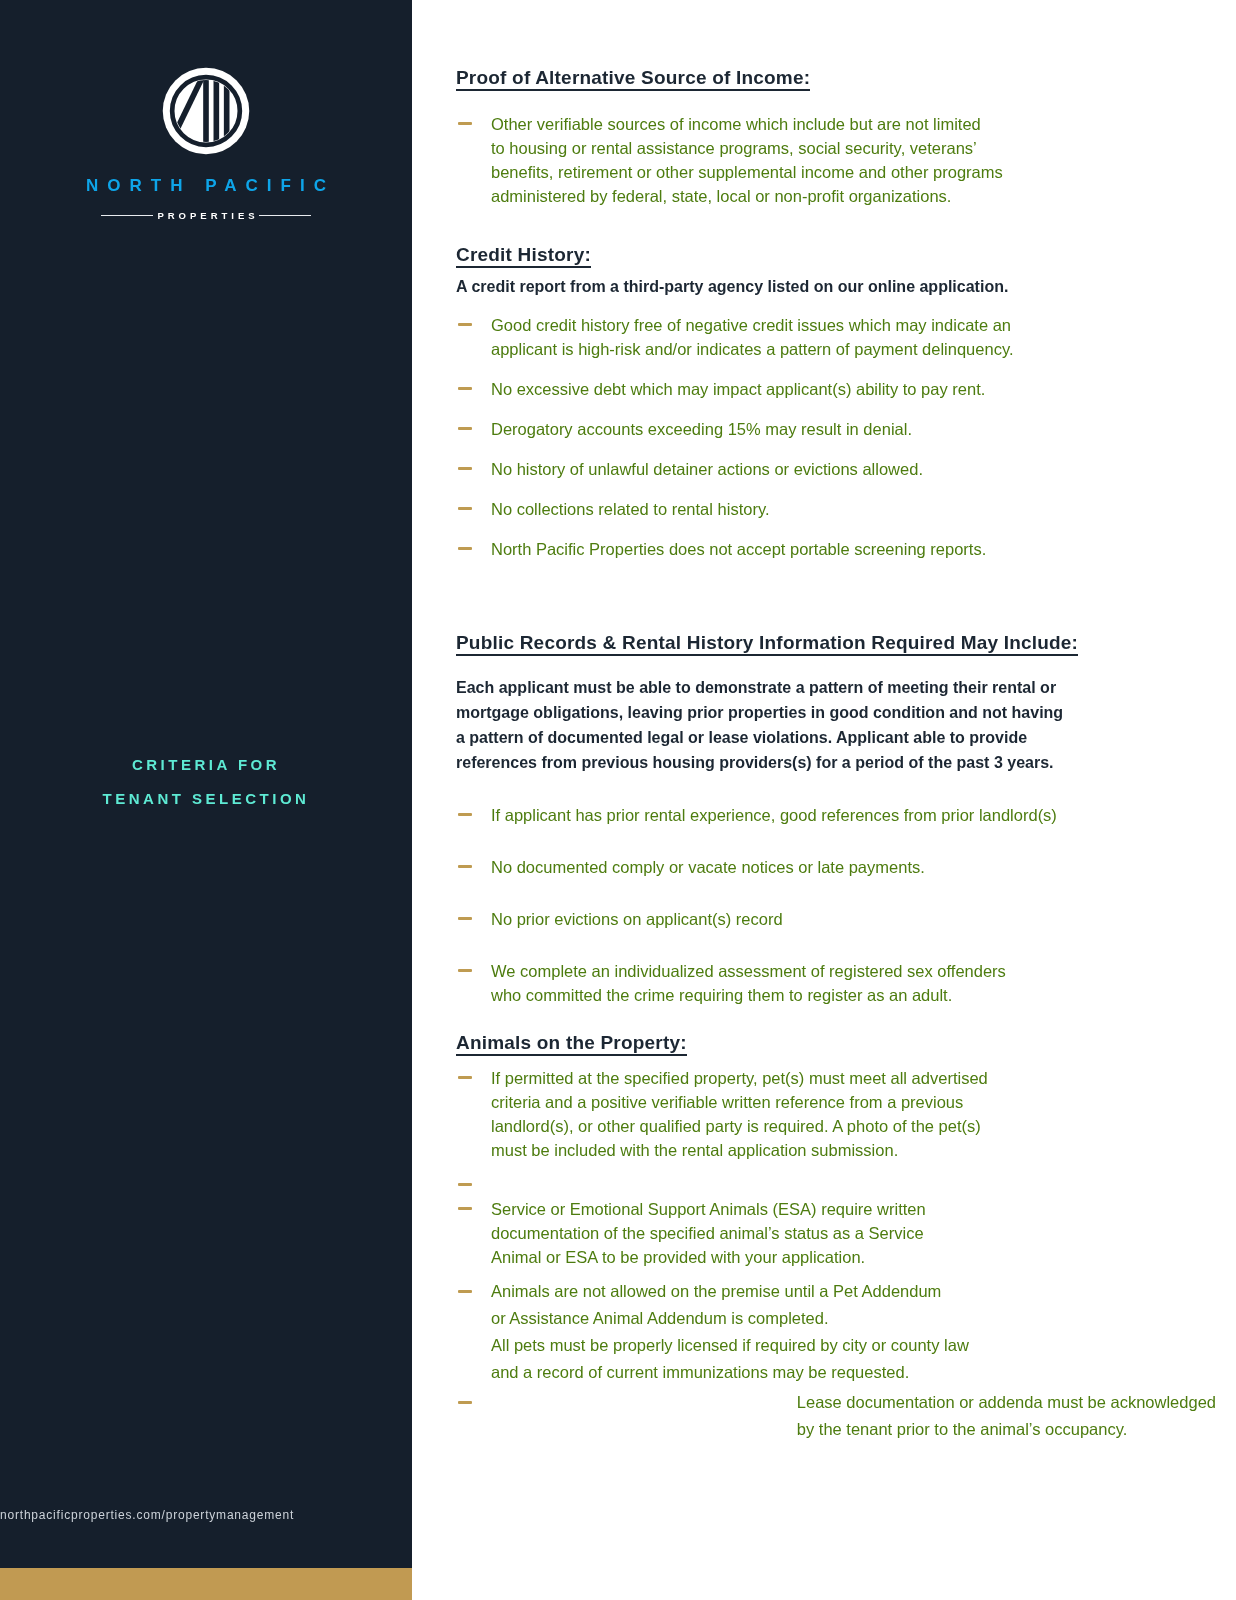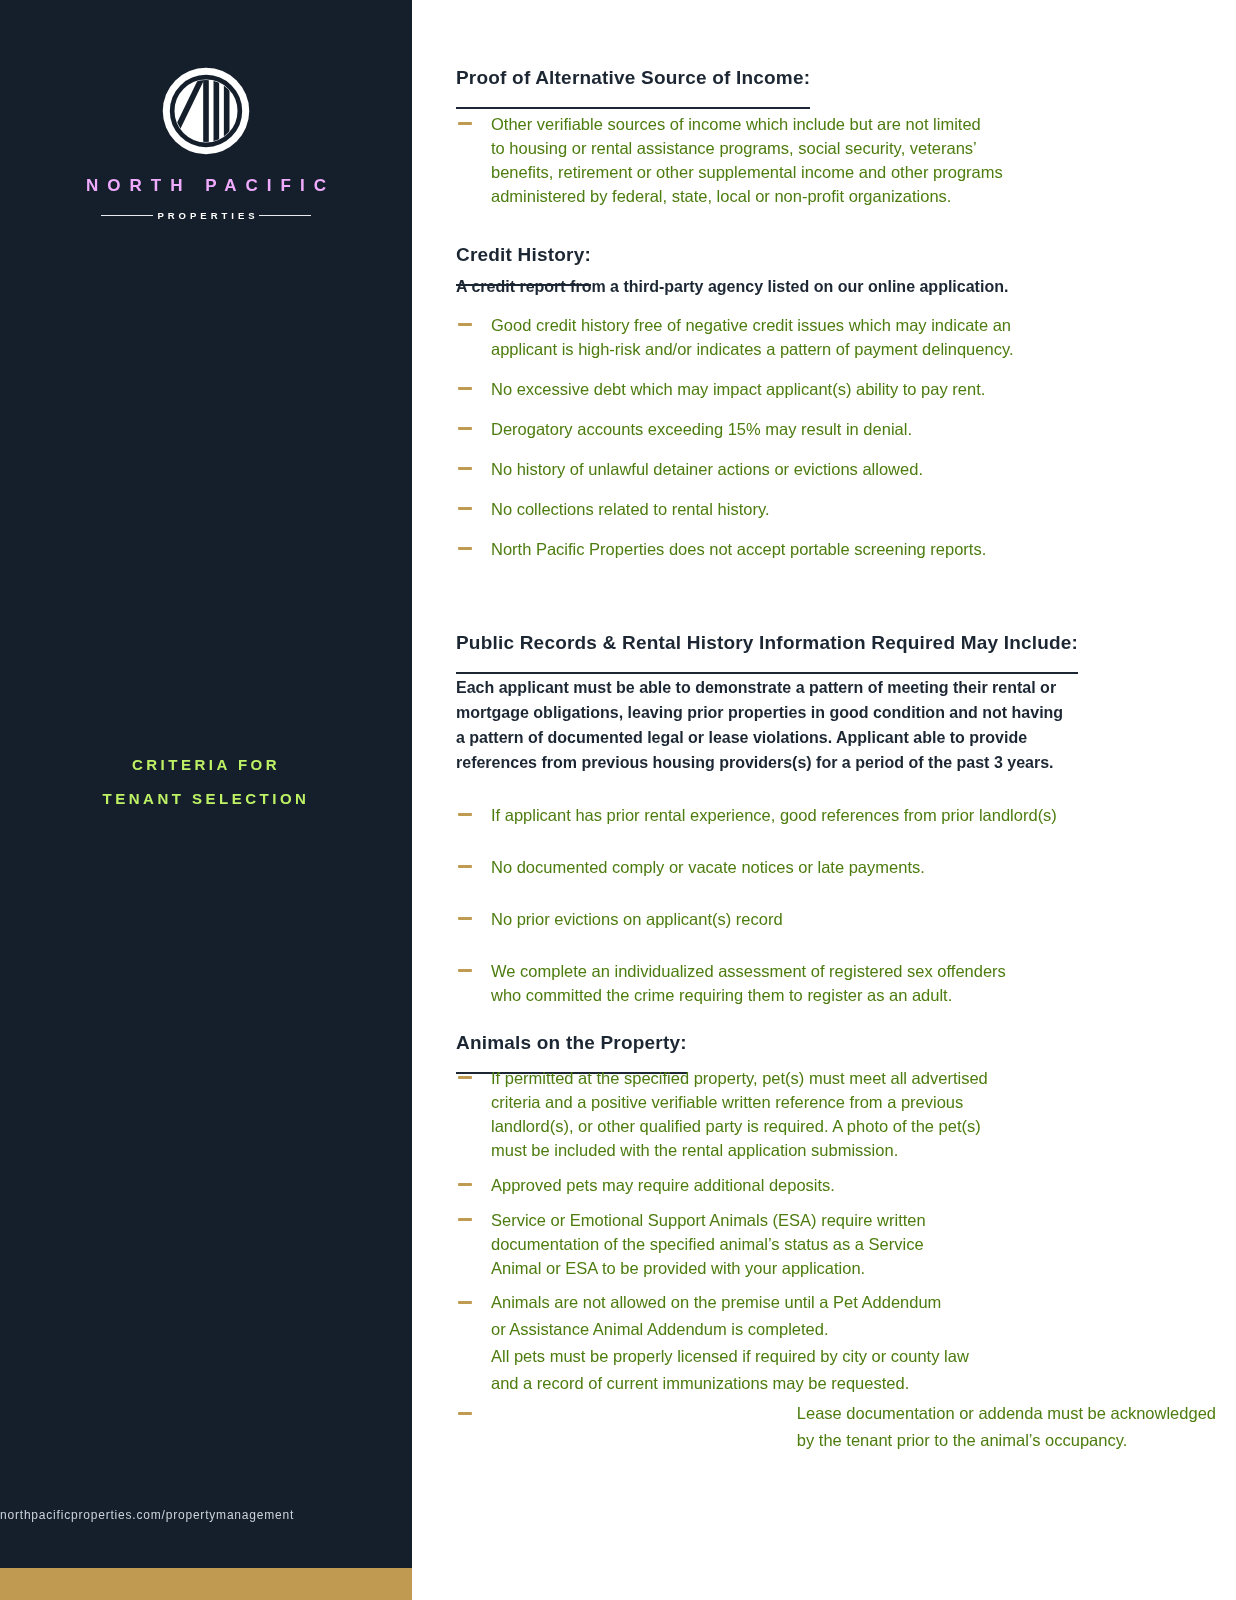--- a/index.html
+++ b/index.html
@@ -15,50 +15,50 @@
     position:absolute; left:0; top:0; width:412px; height:1568px;
     background:#151f2c; overflow:hidden;
   }
   .gold-bar {
     position:absolute; left:0; top:1568px; width:412px; height:32px;
     background:#c19a52;
   }
   .logo-block { position:absolute; top:64px; left:0; width:412px; text-align:center; }
   .logo-mark { display:inline-block; }
   .logo-name {
-    margin-top:14px; color:#f0abfc; font-weight:bold;
+    margin-top:14px; color:#0ea5e9; font-weight:bold;
     font-size:17px; letter-spacing:9px; margin-right:-9px;
   }
   .logo-tagline {
     margin-top:14px; display:flex; align-items:center; justify-content:center; gap:4px;
   }
   .logo-tagline .rule { width:52px; height:1.5px; background:#e8ebef; }
   .logo-tagline .tag {
     color:#ffffff; font-weight:bold; font-size:9.5px; letter-spacing:4px; margin-right:-4px;
   }
   .side-title {
     position:absolute; top:748px; left:0; width:412px; text-align:center;
-    color:#bef264; font-weight:bold; font-size:15px; letter-spacing:3.5px;
+    color:#5eead4; font-weight:bold; font-size:15px; letter-spacing:3.5px;
     line-height:34px;
   }
   .side-url {
     position:absolute; top:1508px; left:0; width:412px; text-align:left;
     color:#ccd2d9; font-size:12px; letter-spacing:0.8px;
   }
 
   
   .main {
     position:absolute; left:412px; top:0; width:824px;
     box-sizing:border-box; padding:66px 20px 0 44px;
   }
   .section-heading {
     margin:0; font-size:19px; line-height:24px; font-weight:bold; color:#1c2733;
     letter-spacing:0.2px;
   }
-  .section-heading .u { border-bottom:2px solid #1c2733; padding-bottom:19px; }
+  .section-heading .u { border-bottom:2px solid #1c2733; padding-bottom:1px; }
   .subheading {
     margin-top:10px; font-size:16px; line-height:20px; font-weight:bold; color:#1c2733;
   }
   .intro {
     margin-top:20px; font-size:16px; line-height:25px; font-weight:bold; color:#1c2733;
     white-space:pre-line;
   }
   .bullet { display:flex; }
   .dash {
     flex:0 0 14px; height:3px; background:#bf9b51; border-radius:1px;
@@ -204,21 +204,20 @@
     </h2>
     <div class="bullet">
       <span class="dash"></span>
       <div class="btext">If permitted at the specified property, pet(s) must meet all advertised
 criteria and a positive verifiable written reference from a previous
 landlord(s), or other qualified party is required. A photo of the pet(s)
 must be included with the rental application submission.</div>
     </div>
     <div class="bullet">
       <span class="dash"></span>
-      <div class="btext">Approved pets may require additional deposits.</div>
     </div>
     <div class="bullet">
       <span class="dash"></span>
       <div class="btext">Service or Emotional Support Animals (ESA) require written
 documentation of the specified animal’s status as a Service
 Animal or ESA to be provided with your application.</div>
     </div>
     <div class="bullet loose b4">
       <span class="dash"></span>
       <div class="btext">Animals are not allowed on the premise until a Pet Addendum

